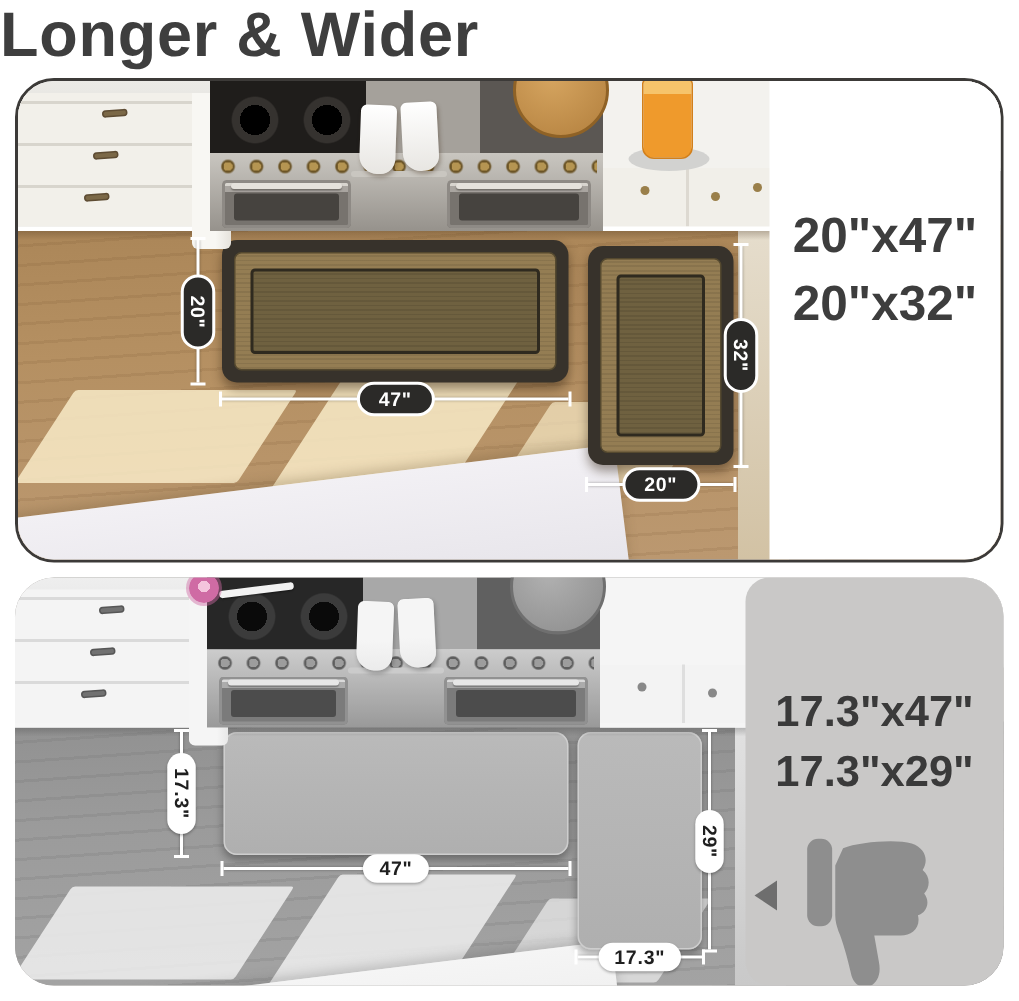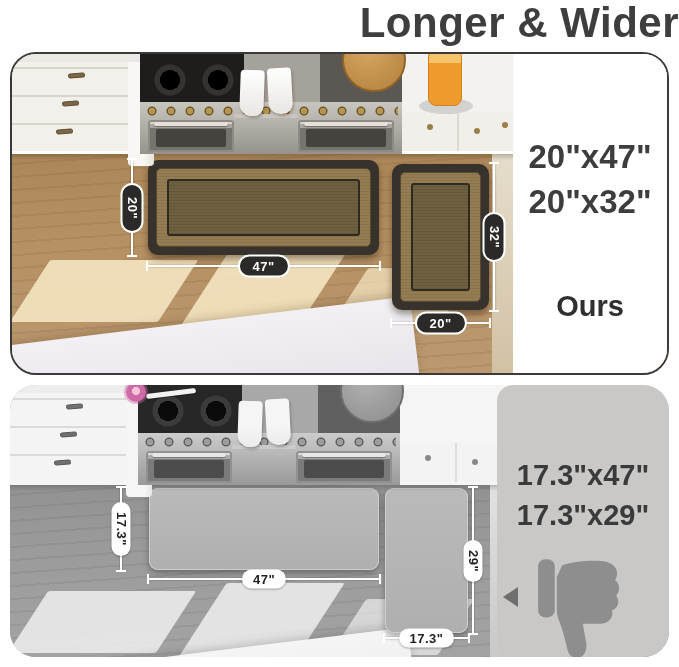--- a/index.html
+++ b/index.html
@@ -3,21 +3,21 @@
 <meta charset="utf-8">
 <style>
   * { box-sizing: border-box; margin: 0; padding: 0; }
   html,body { background:#fff; }
   .page {
     position: relative; width: 679px; height: 667px; overflow: hidden;
     background:#fff; font-family: "Liberation Sans", sans-serif;
   }
   .title {
     position:absolute; top:0; left:0; right:0; height:46px; line-height:46px;
-    text-align:right; font-size:42px; font-weight:bold; color:#3e3e3e; letter-spacing:0.5px;
+    text-align:left; font-size:42px; font-weight:bold; color:#3e3e3e; letter-spacing:0.5px;
   }
 
   
   .panel { position:absolute; left:10px; width:659px; border-radius:26px; overflow:hidden; }
   .panel-ours   { top:52px;  height:323px; border:2px solid #3c3a38; background:#fff; }
   .panel-others { top:385px; height:272px; background:#9a9794; }
   .photo { position:absolute; inset:0; }
   .kitchen { position:absolute; inset:0; }
   .grayscale { filter: grayscale(1) brightness(1.06) contrast(0.92); }
 
@@ -228,21 +228,20 @@
           <span class="pill">20"</span>
         </div>
       </div>
     </div>
 
     <div class="info-ours">
       <div class="sizes-ours">
         <div>20"x47"</div>
         <div>20"x32"</div>
       </div>
-      <div class="ours-label">Ours</div>
     </div>
   </section>
 
   <section class="panel panel-others">
     <div class="photo">
       <div class="kitchen grayscale">
         <div class="k-floor"></div>
         <div class="sunpatch sun1"></div>
         <div class="sunpatch sun2"></div>
         <div class="sunpatch sun3"></div>

